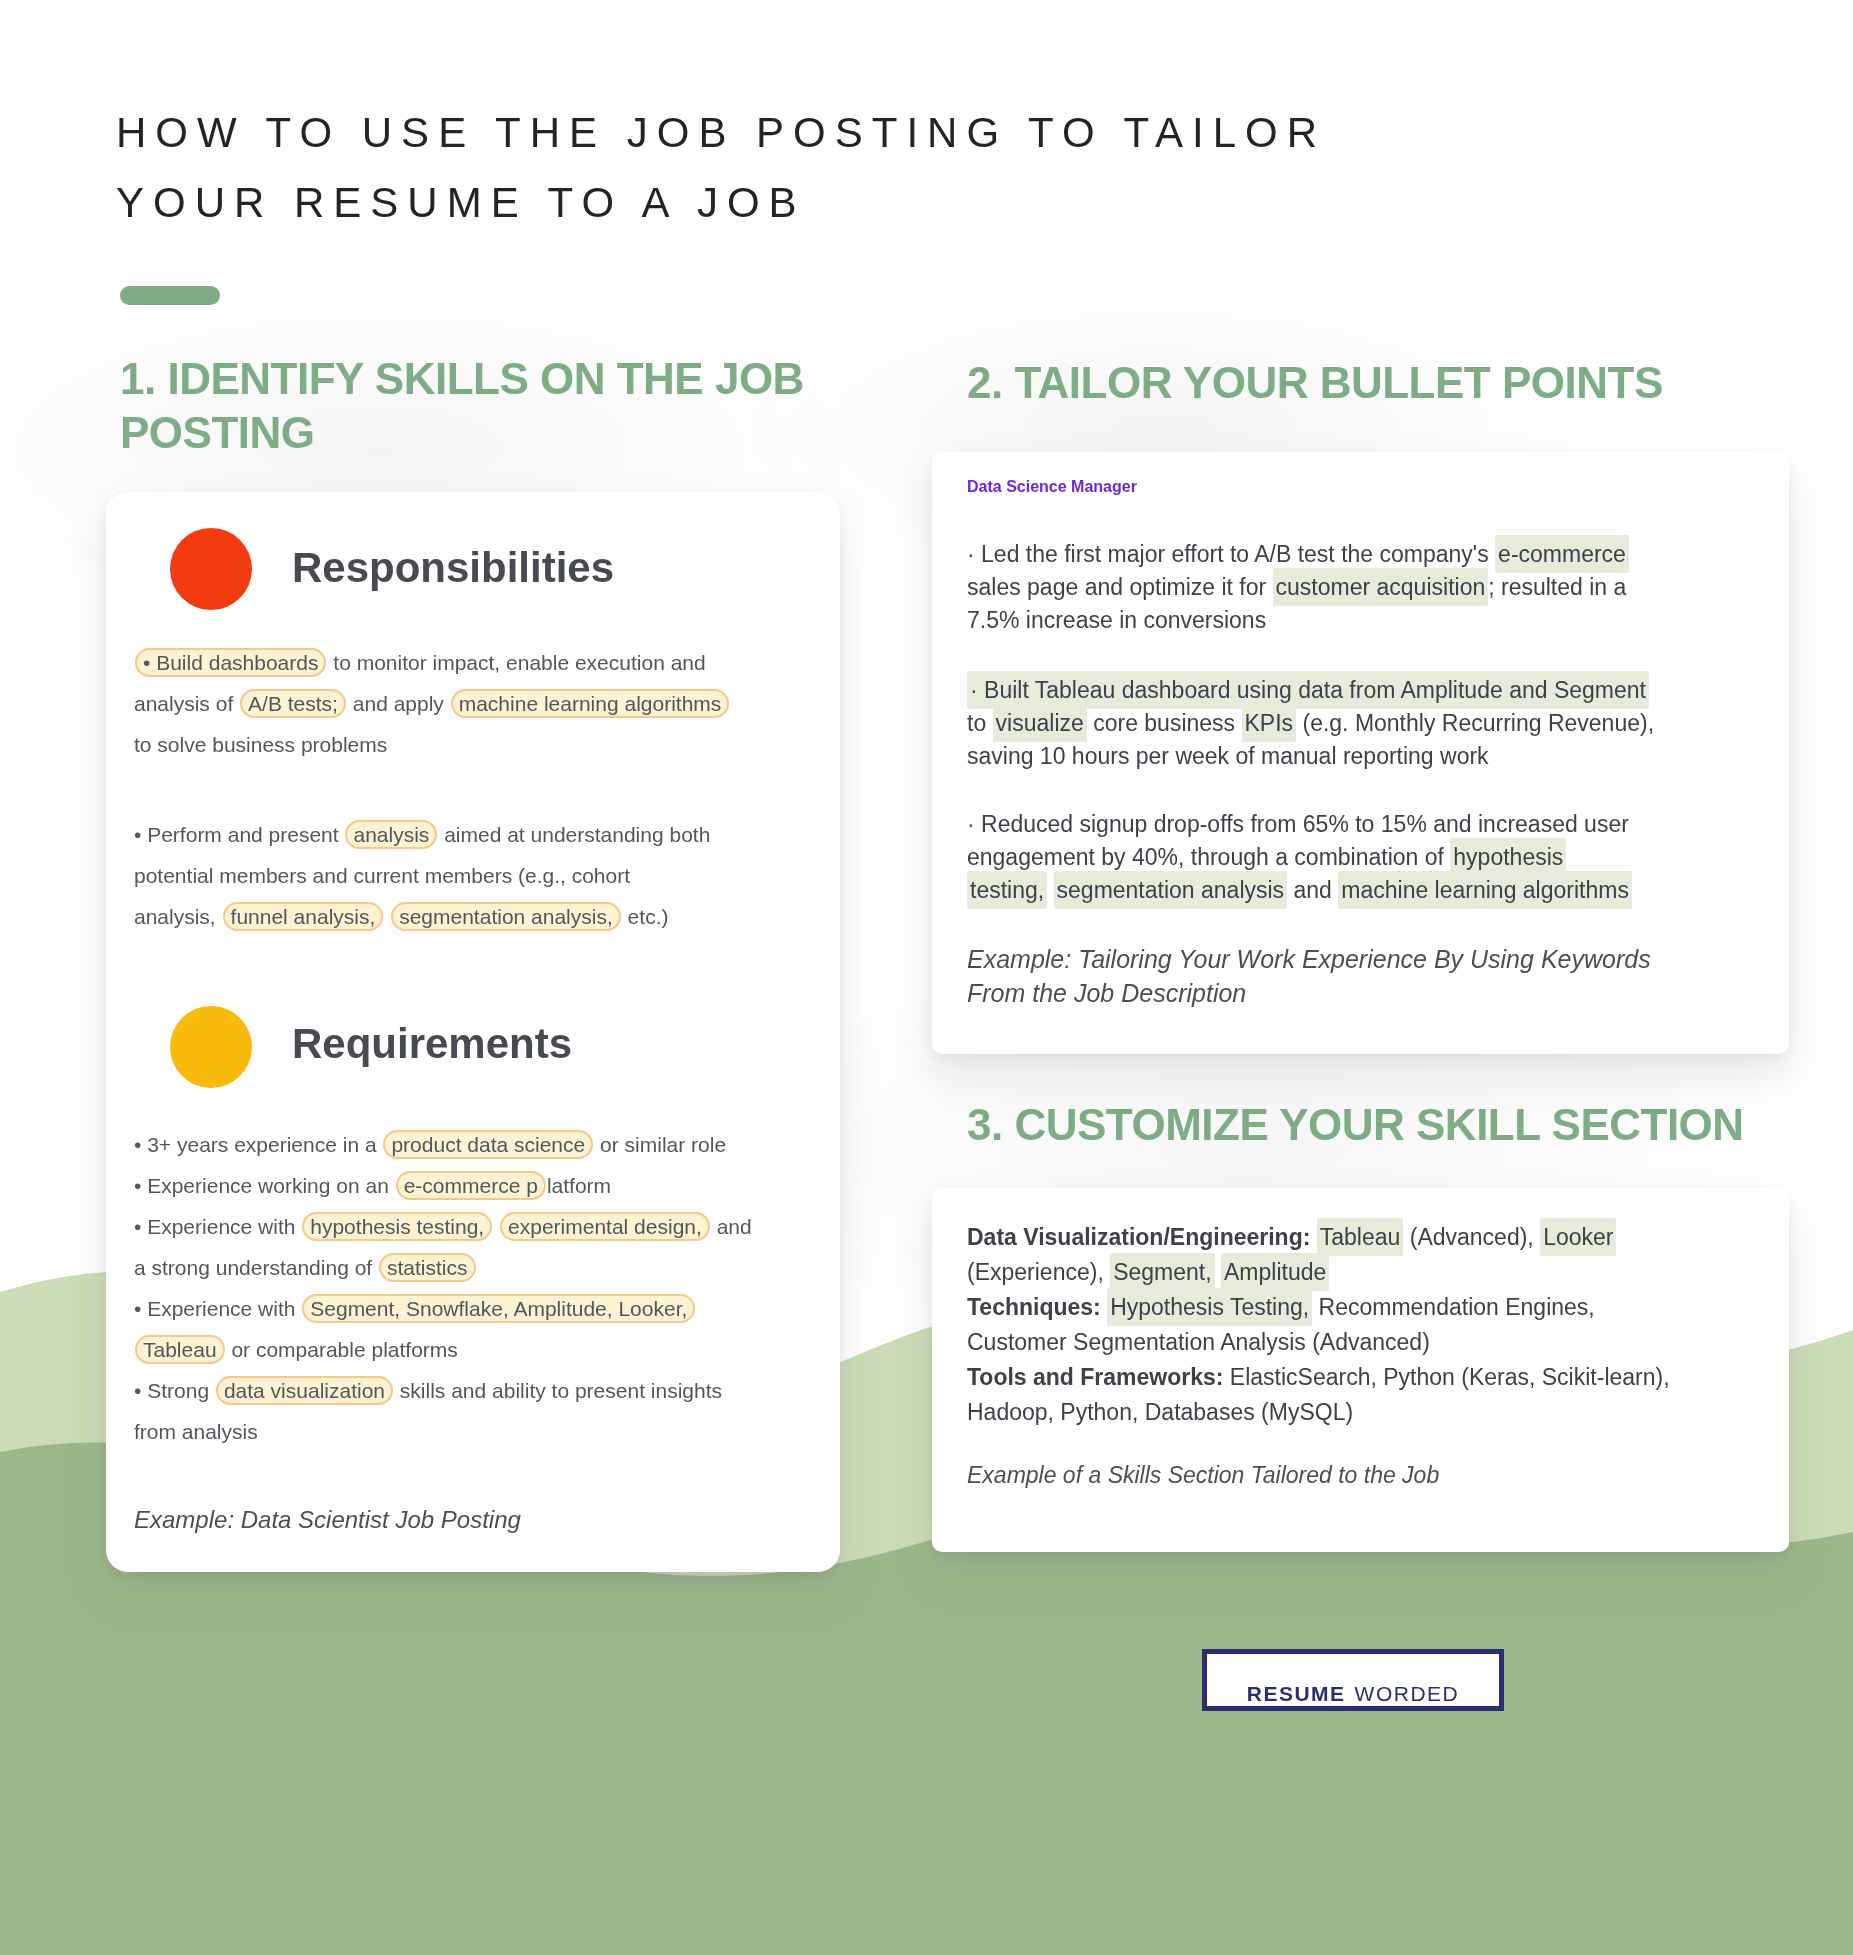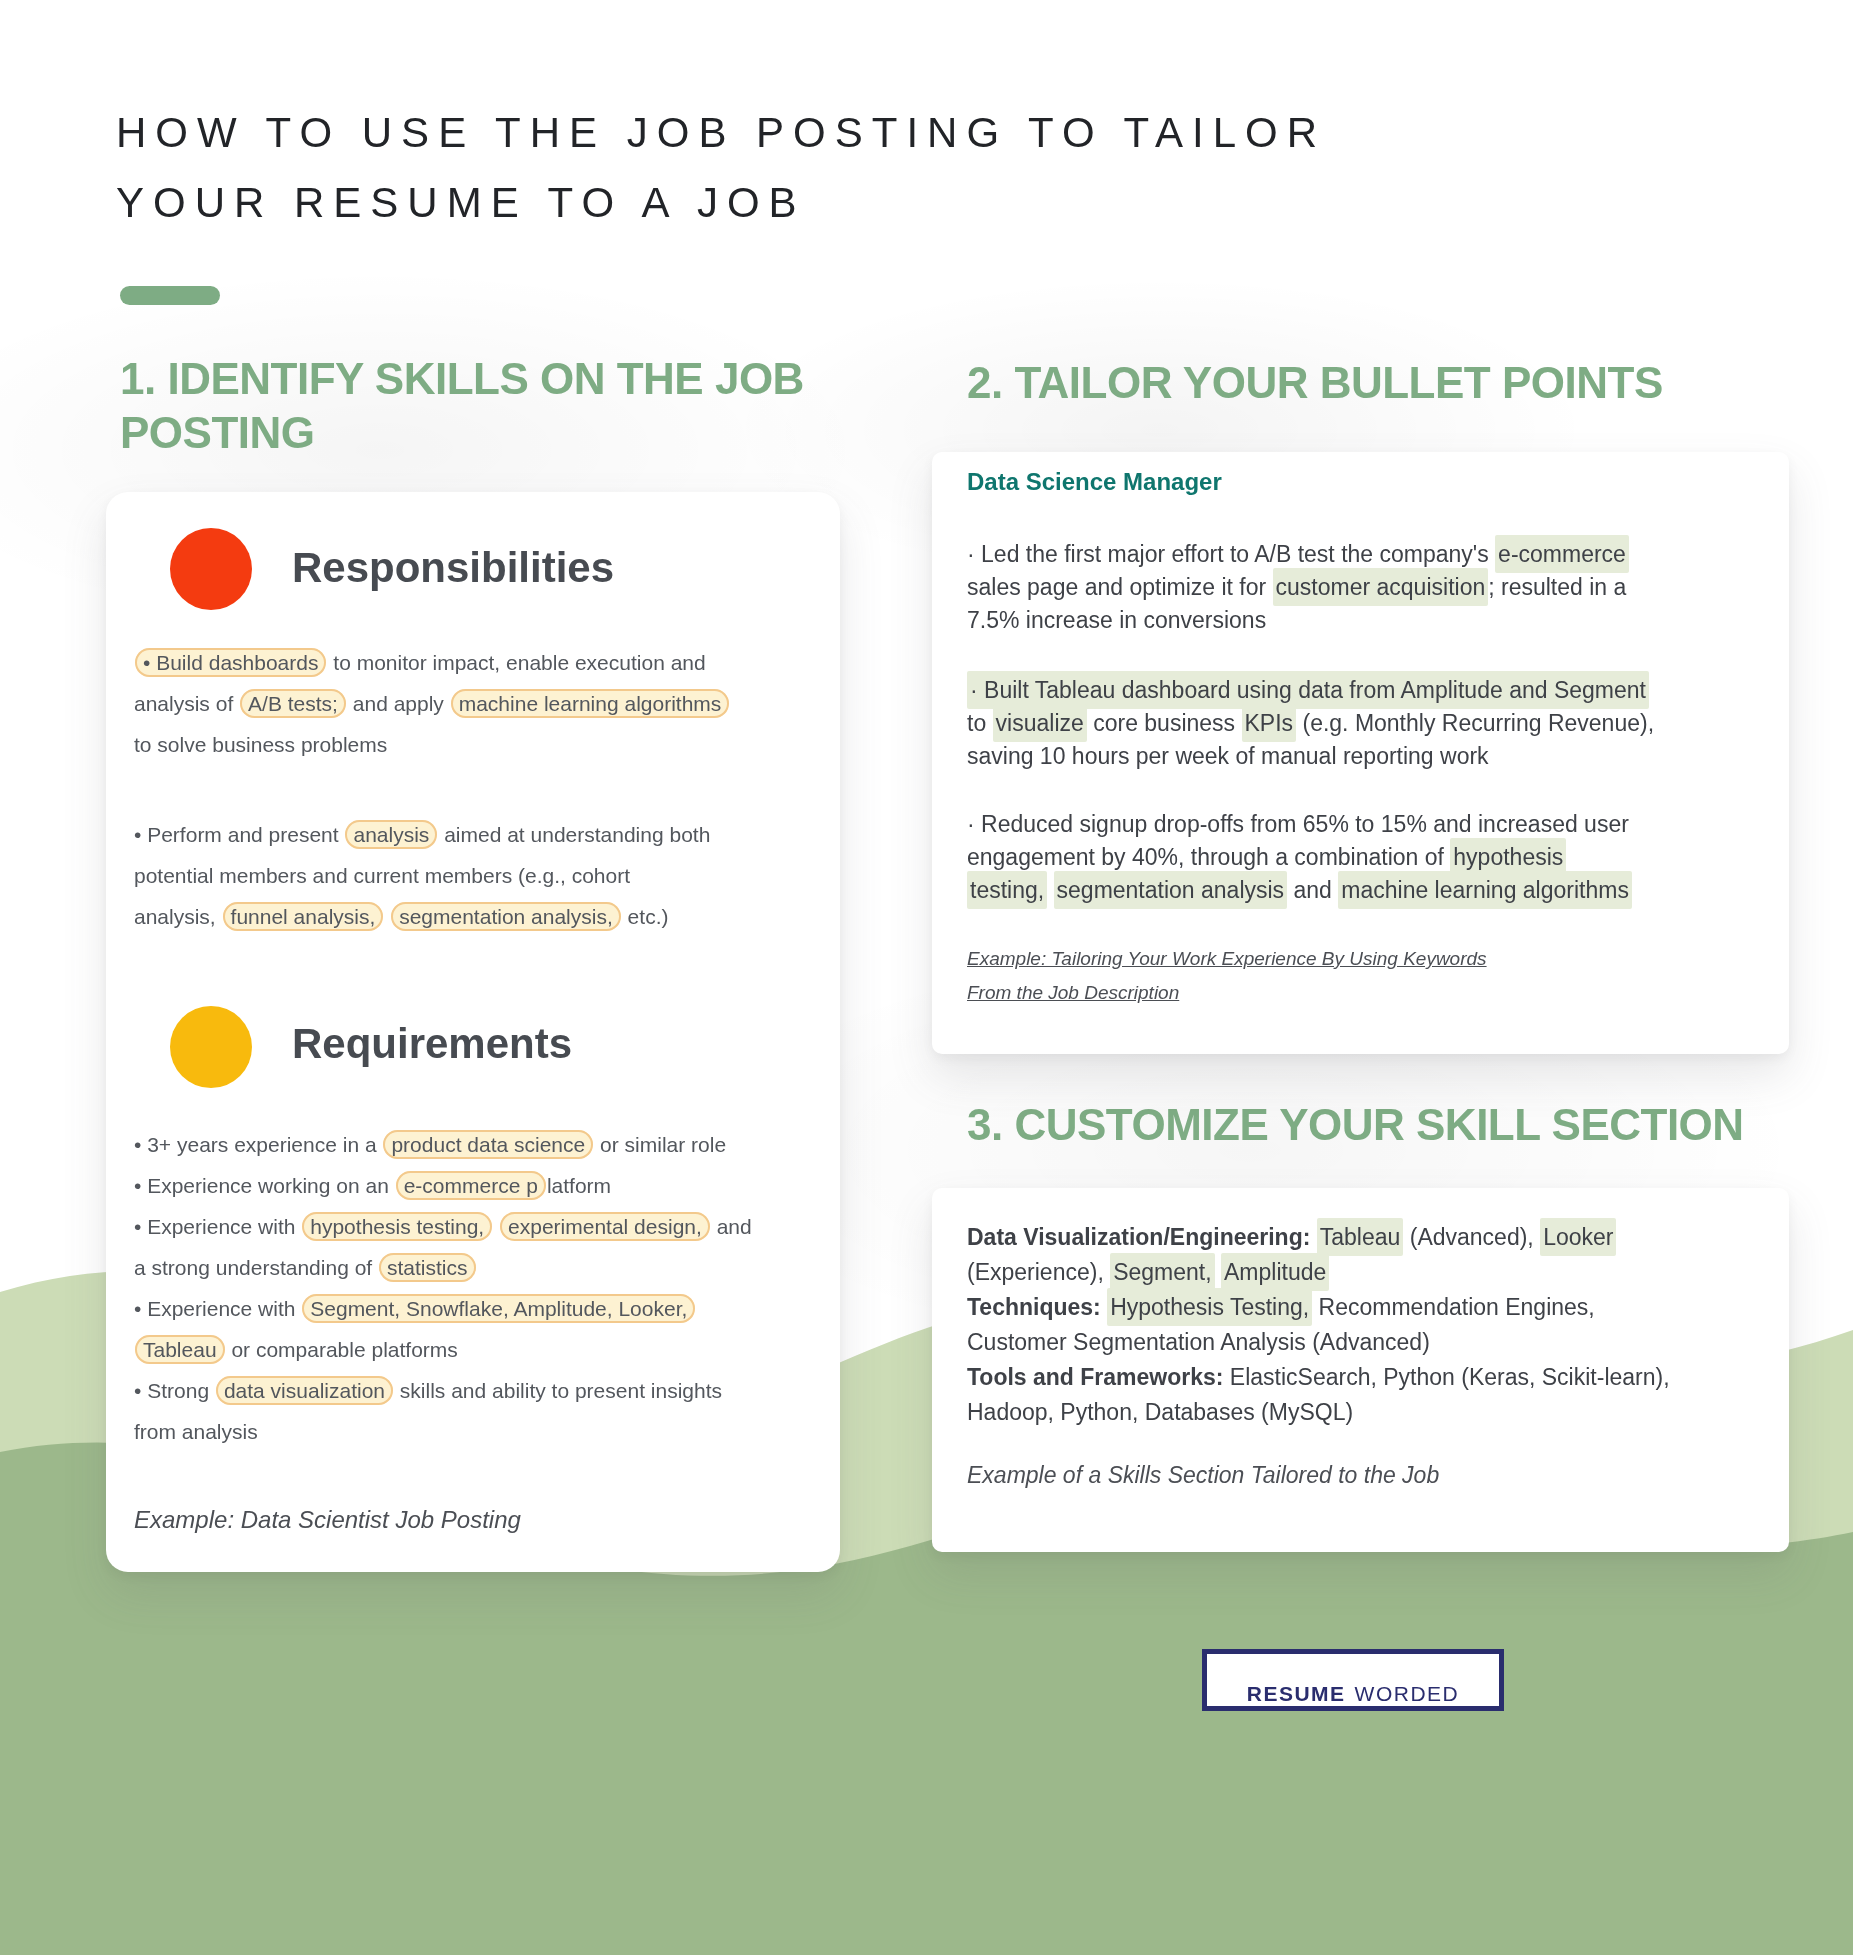--- a/index.html
+++ b/index.html
@@ -52,25 +52,25 @@
   .c1-example{position:absolute; left:28px; top:1014px; font-size:24px; font-style:italic; color:#4b4e54; white-space:nowrap;}
   
   .hl-y{
     background:#fdf2d2; border:2px solid #f3c98c; border-radius:16px;
     padding:1px 6px; margin:0 1px;
   }
   
   .hl-g{ background:#e6ecd9; padding:6px 3px; border-radius:2px; }
   .bold{font-weight:700;}
   
-  .c2-title{position:absolute; left:35px; top:16px; font-size:24px; font-weight:700; color:#0f766e; white-space:nowrap;}
+  .c2-title{position:absolute; left:35px; top:26px; font-size:16px; font-weight:700; color:#6d28d9; white-space:nowrap;}
   .c23-block{position:absolute; left:35px; font-size:23px; color:#3e4147;}
   .c23-block .line{line-height:33px; white-space:nowrap;}
   .c2-b1{top:86px;} .c2-b2{top:222px;} .c2-b3{top:356px;}
-  .c2-example{position:absolute; left:35px; top:490px; font-size:19px; font-style:italic; color:#4b4e54;text-decoration:underline;}
+  .c2-example{position:absolute; left:35px; top:490px; font-size:25px; font-style:italic; color:#4b4e54;}
   .c2-example .line{line-height:34px; white-space:nowrap;}
   .c3-body{top:32px;}
   .c3-body .line{line-height:35px;}
   .c3-example{position:absolute; left:35px; top:274px; font-size:23px; font-style:italic; color:#4b4e54; white-space:nowrap;}
   
   .logo-box{
     position:absolute; left:1202px; top:1649px; width:302px; height:62px;
     background:#fff; border:5px solid #2a2d6e; box-sizing:border-box;
     display:flex; align-items:flex-end; justify-content:center; gap:9px;
     box-shadow:inset 0 0 0 2px #ffffff;

